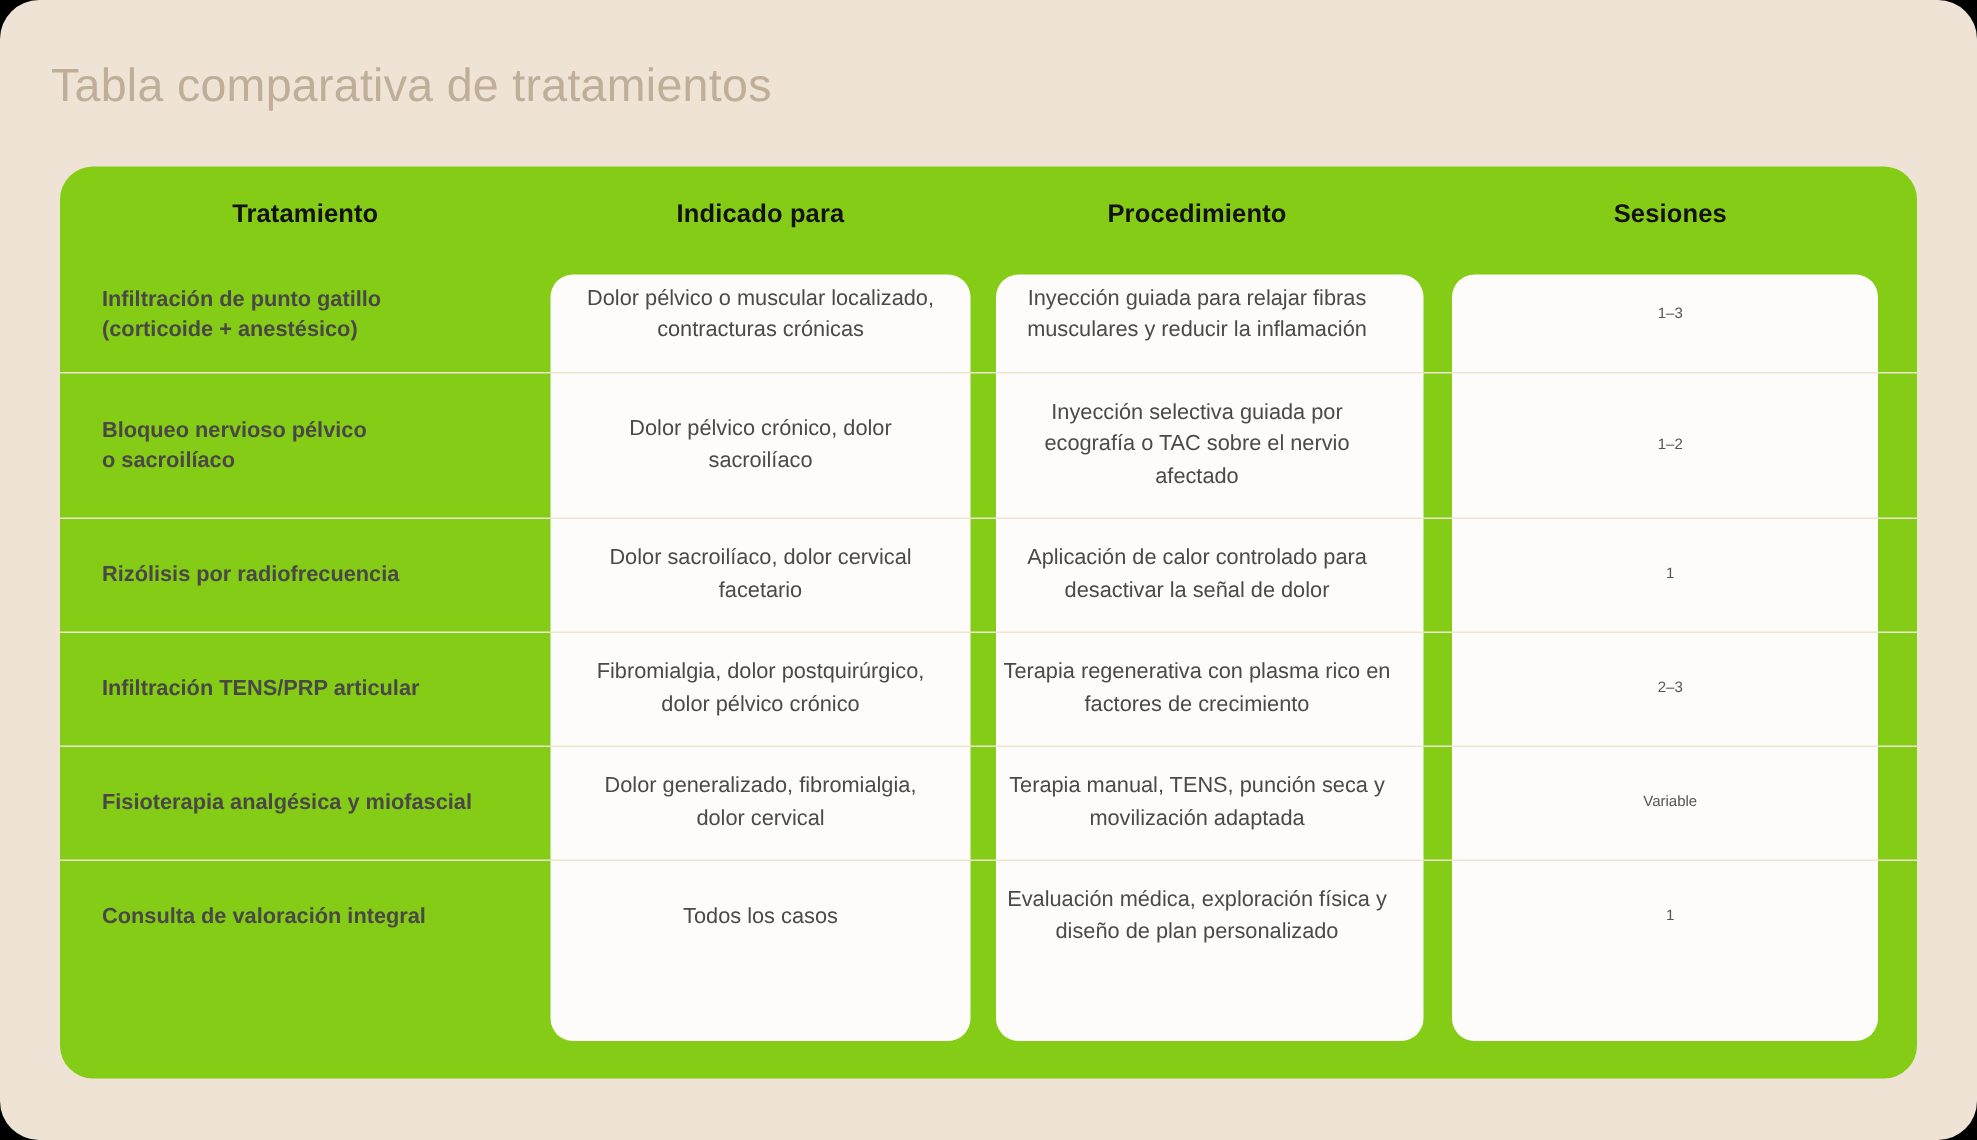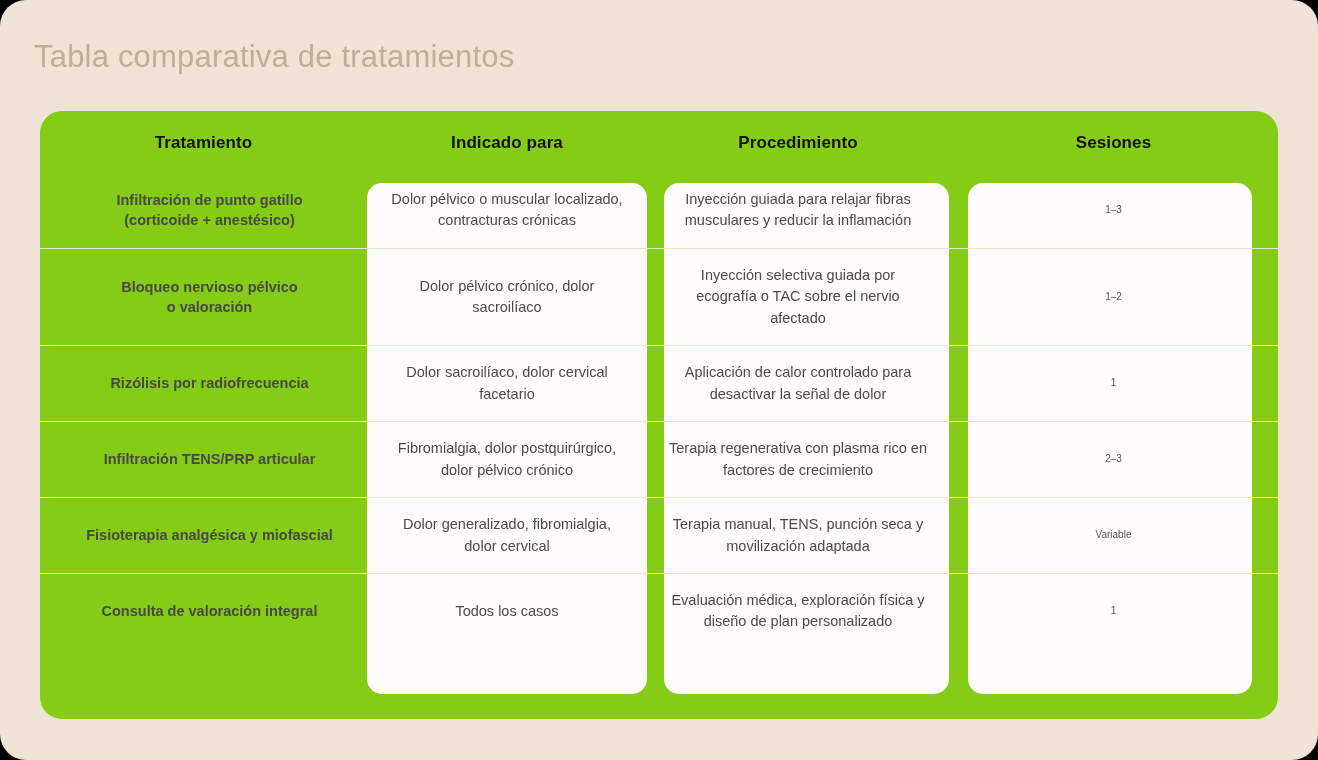--- a/index.html
+++ b/index.html
@@ -92,21 +92,21 @@
     font-size: 14.5px;
     line-height: 1.48;
     color: #4C4A47;
     text-align: center;
     padding: 16px 14px;
     border-top: 1.5px solid #EFE3D2;
   }
   .tbl tr.first-row td { border-top: none; }
 
   .tbl td.treat {
-    text-align: center;
+    text-align: left;
     font-weight: 700;
     color: #4A4845;
     font-size: 14.5px;
     line-height: 1.42;
     padding-left: 28px;
     padding-right: 16px;
   }
   .tbl td.sess {
     font-size: 10px;
     color: #57534E;
@@ -154,21 +154,21 @@
               <span class="nowrap-br">(corticoide + anestésico)</span>
             </td>
           <td class="ind">Dolor pélvico o muscular localizado, contracturas crónicas</td>
           <td class="proc">Inyección guiada para relajar fibras musculares y reducir la inflamación</td>
           <td class="sess">1–3</td>
         </tr>
 
         <tr>
           <td class="treat">
               <span class="nowrap-br">Bloqueo nervioso pélvico</span>
-              <span class="nowrap-br">o valoración</span>
+              <span class="nowrap-br">o sacroilíaco</span>
             </td>
           <td class="ind">Dolor pélvico crónico, dolor sacroilíaco</td>
           <td class="proc">Inyección selectiva guiada por ecografía o TAC sobre el nervio afectado</td>
           <td class="sess">1–2</td>
         </tr>
 
         <tr>
           <td class="treat">Rizólisis por radiofrecuencia</td>
           <td class="ind">Dolor sacroilíaco, dolor cervical facetario</td>
           <td class="proc">Aplicación de calor controlado para desactivar la señal de dolor</td>

